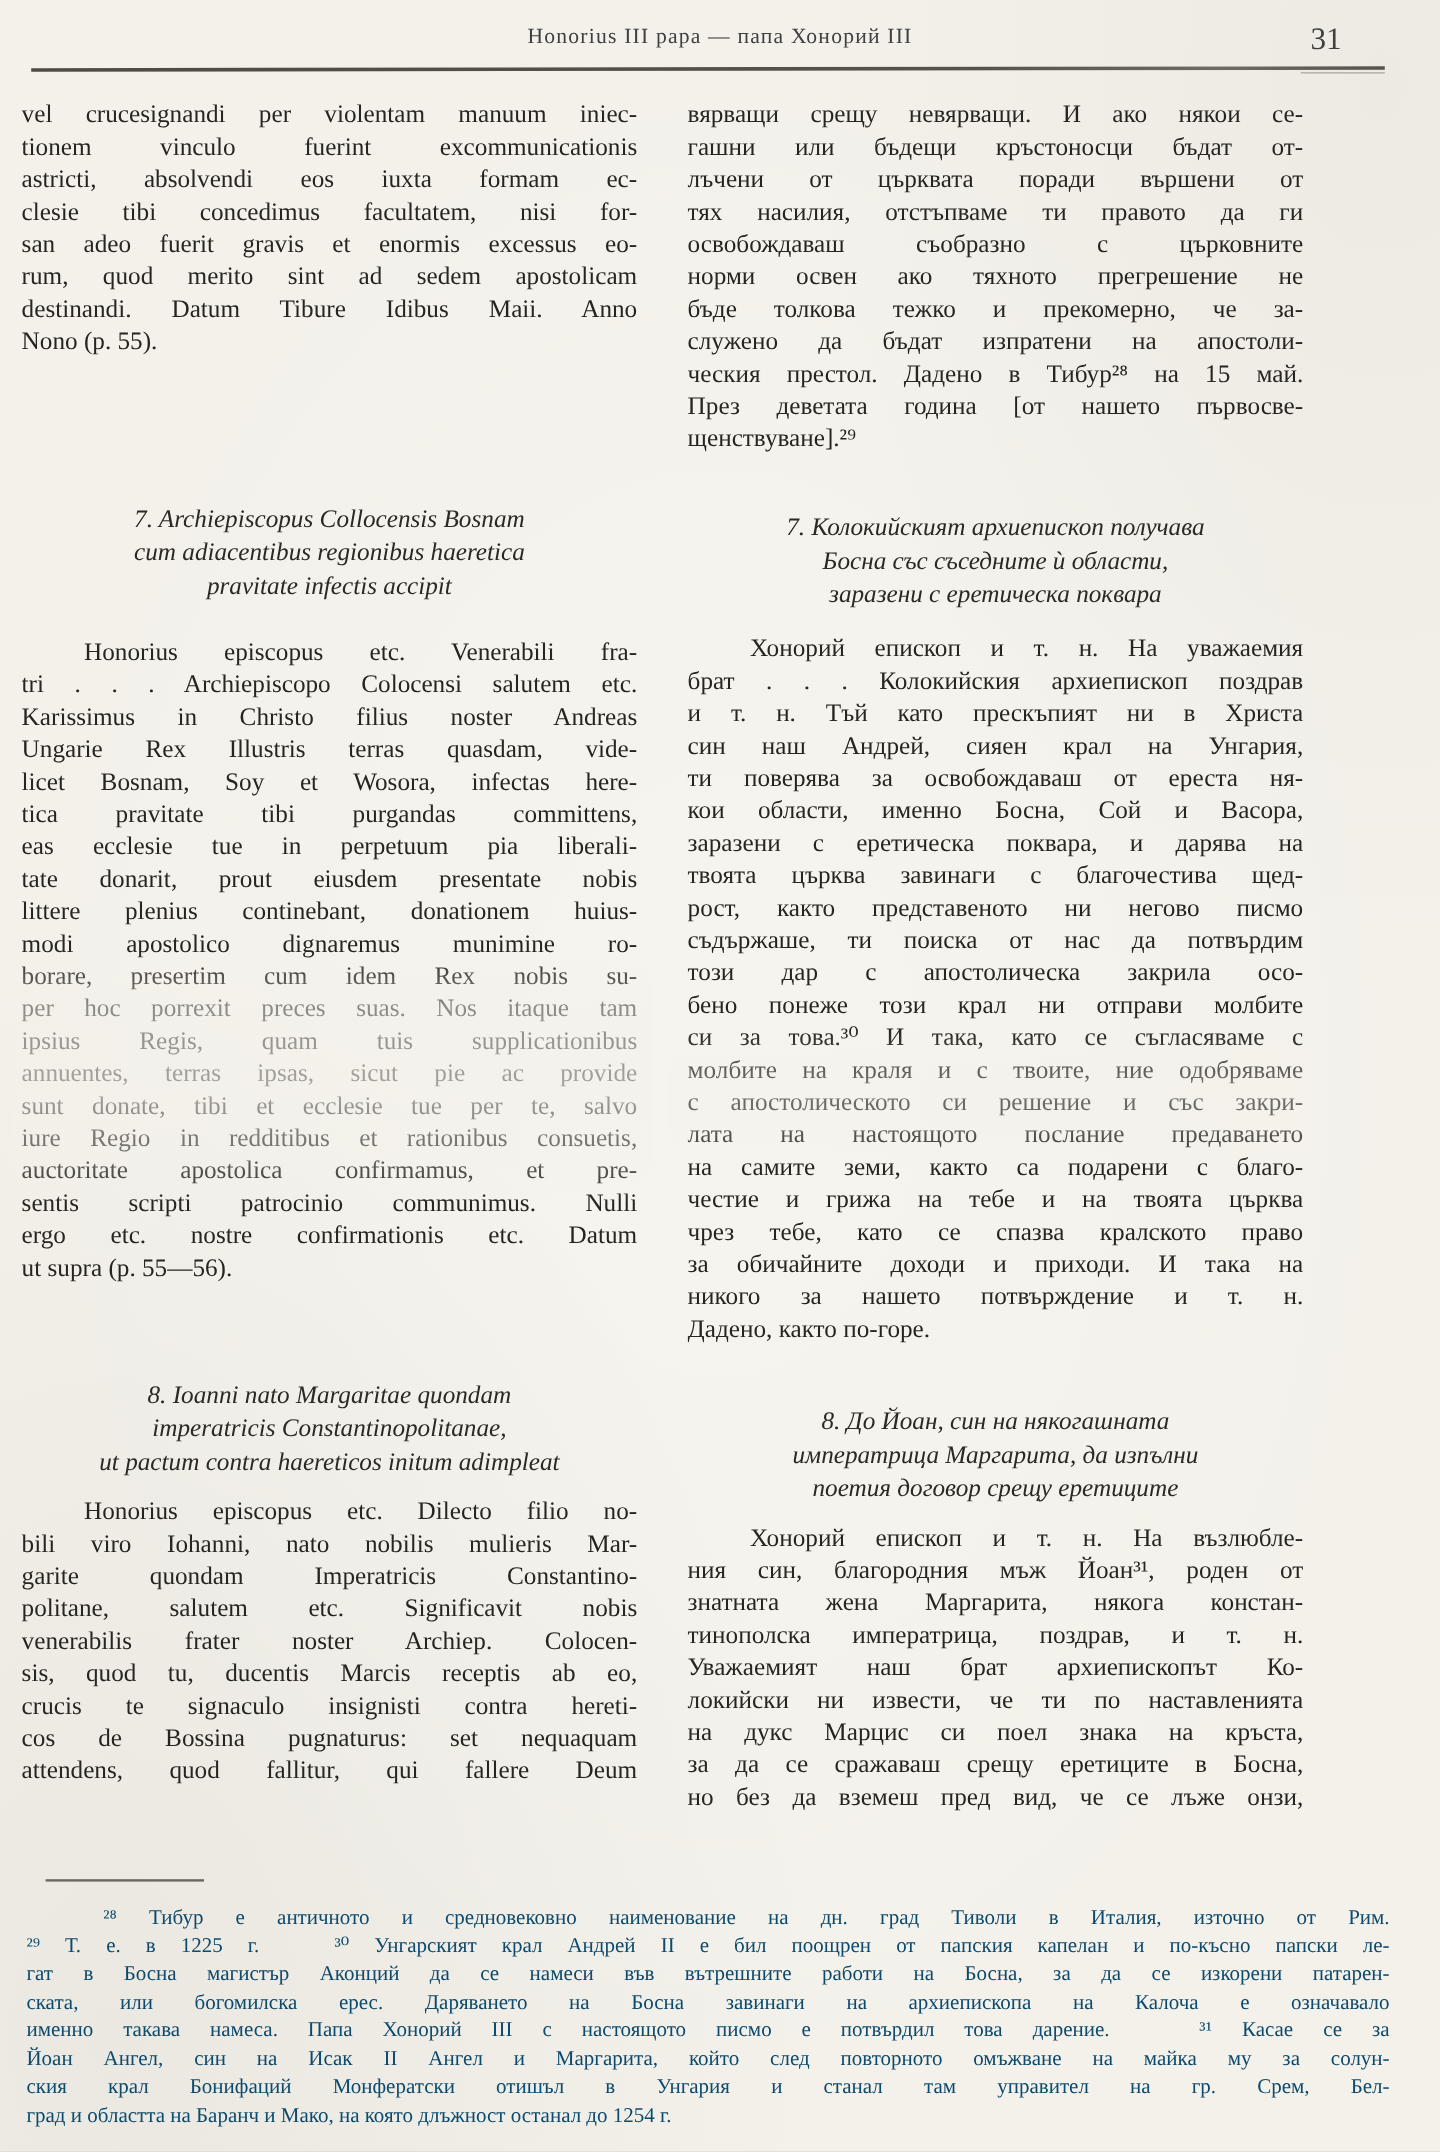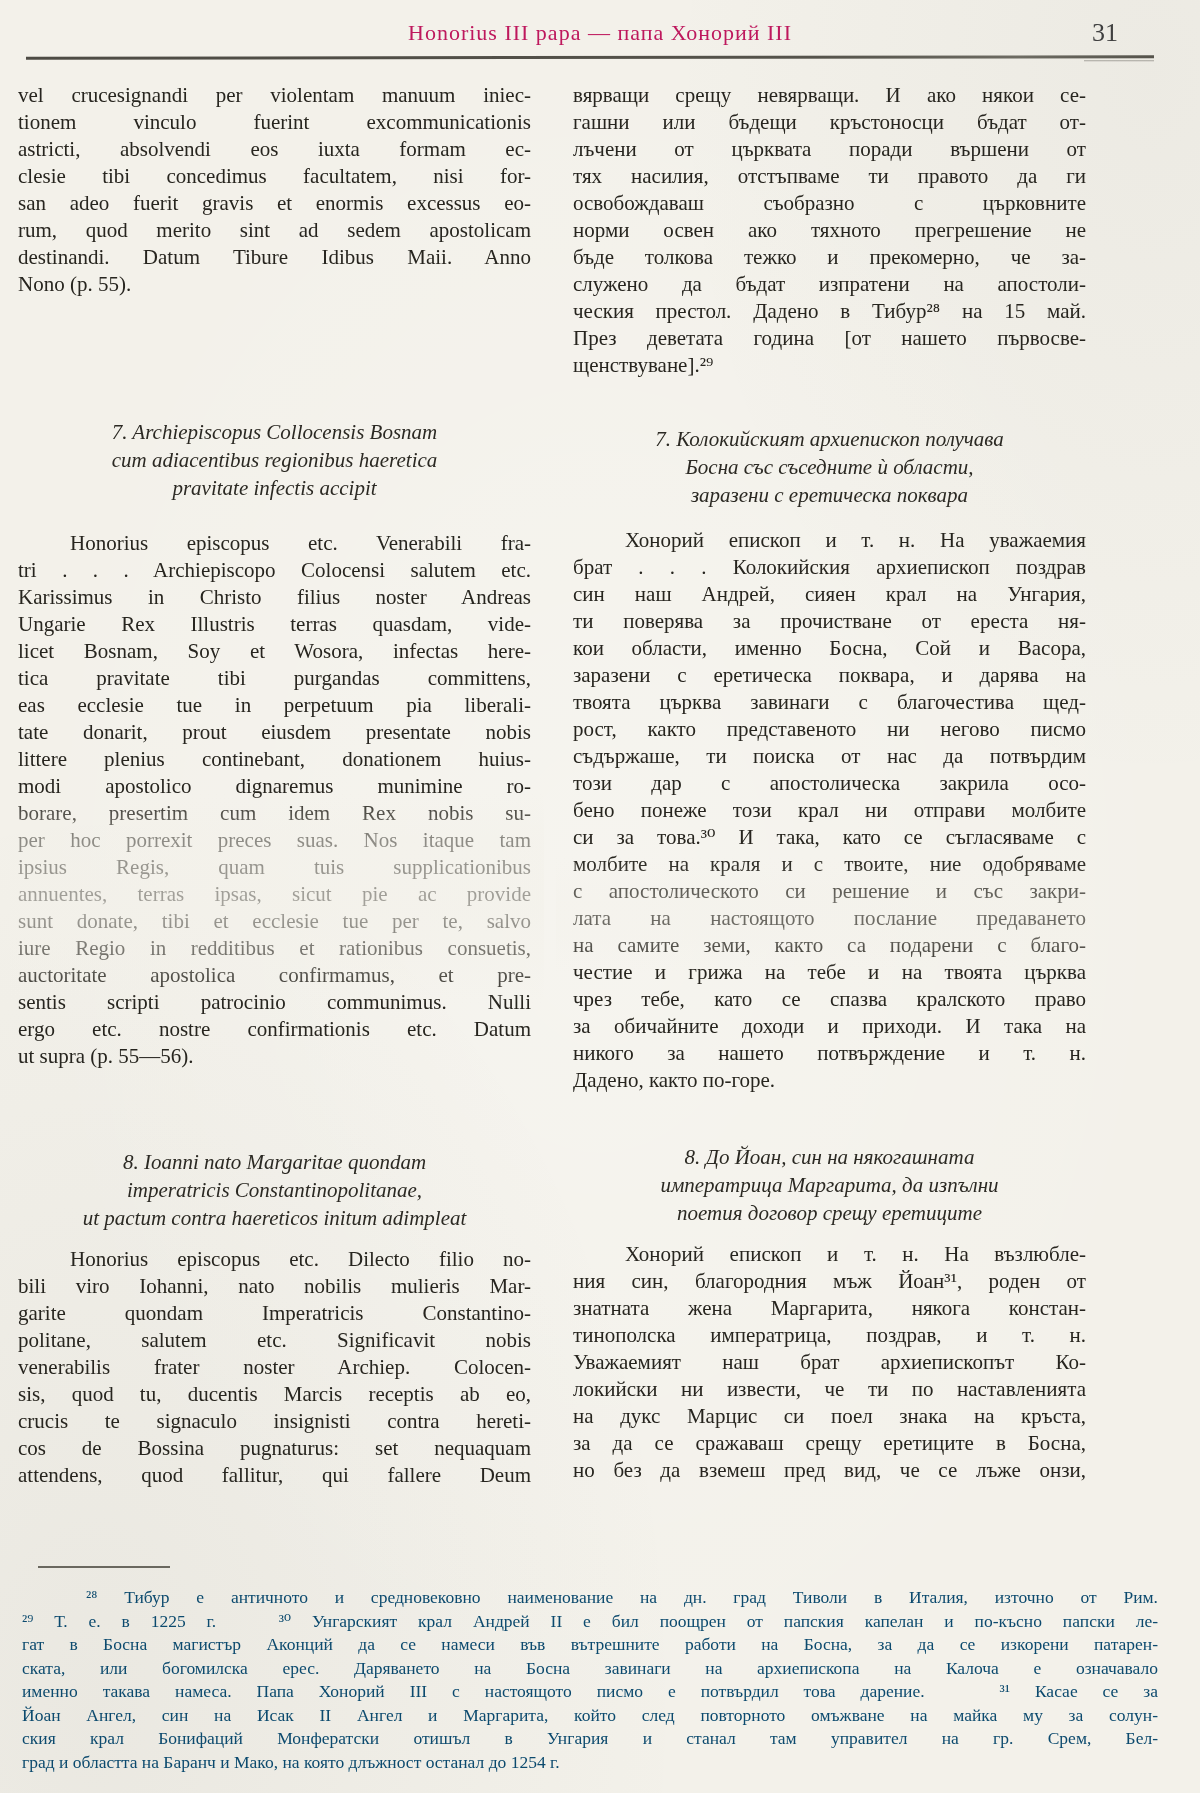--- a/index.html
+++ b/index.html
@@ -18,21 +18,21 @@
     background:
       radial-gradient(ellipse at 8% 95%, rgba(70,68,58,0.05), transparent 38%),
       radial-gradient(ellipse at 96% 4%, rgba(70,68,58,0.04), transparent 30%),
       radial-gradient(ellipse at 50% 50%, rgba(255,255,255,0.25), transparent 70%);
     pointer-events:none;
   }
   
   .pagehead { position:absolute; top:20px; left:0; width:100%; height:32px; }
   .head-title{
     position:absolute; left:0; right:0; text-align:center;
-    font-size:22px; letter-spacing:1px; color:#be185d;
+    font-size:18px; letter-spacing:1px; color:#404040;
   }
   .head-num{
     position:absolute; right:82px; top:-2px;
     font-size:26px; color:#404040;
   }
   .headrule{
     position:absolute; top:56px; left:26px; width:1128px; height:3px;
     background:linear-gradient(90deg,#4d4b44 0%,#55534b 70%,#6d6b62 88%,#55534b 100%);
     transform:rotate(-0.08deg);
   }
@@ -177,22 +177,23 @@
           <div class="line">щенствуване].²⁹</div>
         </div>
       <div class="heading h7-right">
           <div class="line">7. Колокийският архиепископ получава</div>
           <div class="line">Босна със съседните ѝ области,</div>
           <div class="line">заразени с еретическа поквара</div>
         </div>
       <div class="para indent body7-right">
           <div class="line">Хонорий епископ и т. н. На уважаемия</div>
           <div class="line">брат . . . Колокийския архиепископ поздрав</div>
+          <div class="line">и т. н. Тъй като прескъпият ни в Христа</div>
           <div class="line">син наш Андрей, сияен крал на Унгария,</div>
-          <div class="line">ти поверява за прочистване от ереста ня-</div>
+          <div class="line">ти поверява за освобождаваш от ереста ня-</div>
           <div class="line">кои области, именно Босна, Сой и Васора,</div>
           <div class="line">заразени с еретическа поквара, и дарява на</div>
           <div class="line">твоята църква завинаги с благочестива щед-</div>
           <div class="line">рост, както представеното ни негово писмо</div>
           <div class="line">съдържаше, ти поиска от нас да потвърдим</div>
           <div class="line">този дар с апостолическа  закрила осо-</div>
           <div class="line">бено понеже този крал ни отправи молбите</div>
           <div class="line">си за това.³⁰ И така, като се съгласяваме с</div>
           <div class="line">молбите на краля и с твоите, ние одобряваме</div>
           <div class="line">с апостолическото си решение и със закри-</div>

